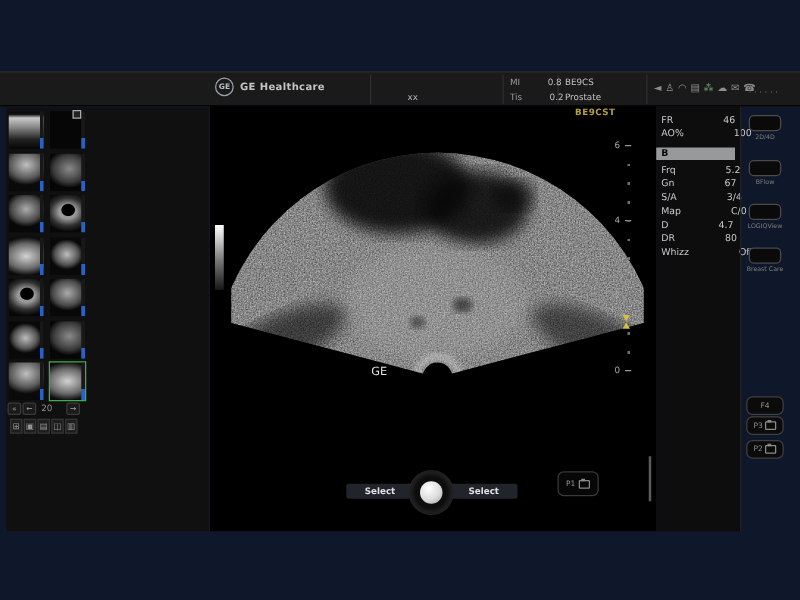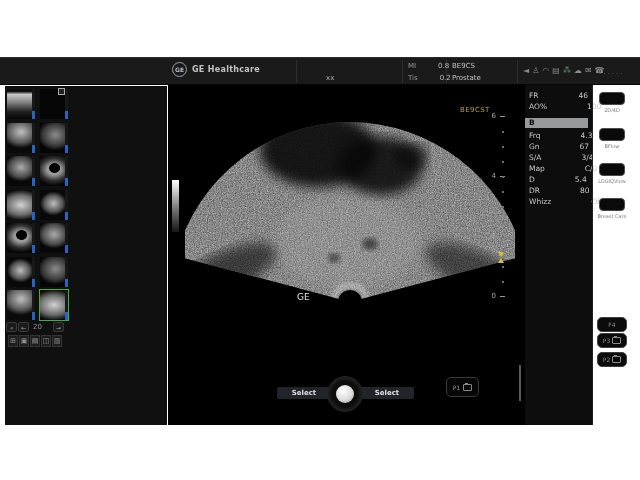--- a/index.html
+++ b/index.html
@@ -1,16 +1,16 @@
 <!DOCTYPE html>
 <html><head>
 <meta charset="utf-8">
 <style>
   html,body{margin:0;padding:0;background:#000;}
-  .screen{position:relative;width:640px;height:480px;background:#ffffff;overflow:hidden;
+  .screen{position:relative;width:640px;height:480px;background:#0f172a;overflow:hidden;
           font-family:"DejaVu Sans","Liberation Sans",sans-serif;-webkit-font-smoothing:antialiased;}
 
   
   .topbar{position:absolute;left:0;top:57px;width:640px;height:28px;background:#1a1a1a;
           border-top:1px solid #2c2c2c;border-bottom:1px solid #050505;box-sizing:border-box;}
   .brandwrap{position:absolute;left:172px;top:4px;display:flex;align-items:center;gap:5px;}
   .ge-logo{width:13px;height:13px;border-radius:50%;border:1px solid #9aa0a8;color:#b8bec6;
            font-size:6px;font-weight:bold;display:flex;align-items:center;justify-content:center;}
   .brand{font-size:8px;font-weight:bold;color:#c4c4c4;letter-spacing:.3px;}
   .patient{position:absolute;left:302px;top:16px;font-size:7px;color:#b5b5b5;margin-left:24px;}
@@ -40,21 +40,21 @@
   .pager{position:absolute;left:0;top:236px;width:70px;height:11px;}
   .pbtn{position:absolute;top:0;width:11px;height:10px;background:#1b1b1b;border:1px solid #3a3a3a;
         border-radius:2px;color:#a5a5a5;font-size:6px;line-height:9px;text-align:center;box-sizing:border-box;}
   .pcount{position:absolute;left:28px;top:1px;font-size:7px;color:#8f8f8f;}
   .tools{position:absolute;left:3px;top:249px;display:flex;gap:1px;}
   .tbtn{width:10px;height:12px;background:#1e1e1e;border:1px solid #343434;color:#949494;
         font-size:7px;line-height:11px;text-align:center;box-sizing:border-box;}
 
   
   .canvas{position:absolute;left:168px;top:85px;width:357px;height:340px;background:#000;}
-  .probe-marker{position:absolute;left:292px;top:21px;font-size:7px;font-weight:normal;color:#b3a23d;letter-spacing:.4px;}
+  .probe-marker{position:absolute;left:292px;top:1px;font-size:7px;font-weight:bold;color:#b3a23d;letter-spacing:.4px;}
   .grayramp{position:absolute;left:4px;top:95px;width:7px;height:52px;
             background:linear-gradient(#ffffff,#d0d0d0 20%,#777 55%,#161616);}
   .fan{position:absolute;left:17px;top:19px;}
   .rlabel{position:absolute;left:314px;width:14px;text-align:right;font-size:7px;color:#a8a8a8;}
   .rdash{position:absolute;left:332px;width:5px;height:1px;background:#999;}
   .ruler-dots{position:absolute;left:334px;top:46px;width:2px;height:153px;
               background:repeating-linear-gradient(#6f6f6f 0 2px,rgba(0,0,0,0) 2px 15px);}
   .focus{position:absolute;left:330px;top:167px;width:0;height:0;
          border-left:3px solid transparent;border-right:3px solid transparent;border-top:5px solid #d2c23c;}
   .focus::after{content:"";position:absolute;left:-3px;top:1px;width:0;height:0;
@@ -231,37 +231,37 @@
       <span>FR</span>
       <span>46</span>
     </div>
     <div class="prow">
       <span>AO%</span>
       <span>100</span>
     </div>
     <div class="mode-row">B</div>
     <div class="prow">
       <span>Frq</span>
-      <span>4.3</span>
+      <span>5.2</span>
     </div>
     <div class="prow">
       <span>Gn</span>
       <span>67</span>
     </div>
     <div class="prow">
       <span>S/A</span>
       <span>3/4</span>
     </div>
     <div class="prow">
       <span>Map</span>
       <span>C/0</span>
     </div>
     <div class="prow">
       <span>D</span>
-      <span>5.4</span>
+      <span>4.7</span>
     </div>
     <div class="prow">
       <span>DR</span>
       <span>80</span>
     </div>
     <div class="prow">
       <span>Whizz</span>
       <span>Off</span>
     </div>
   </div>

